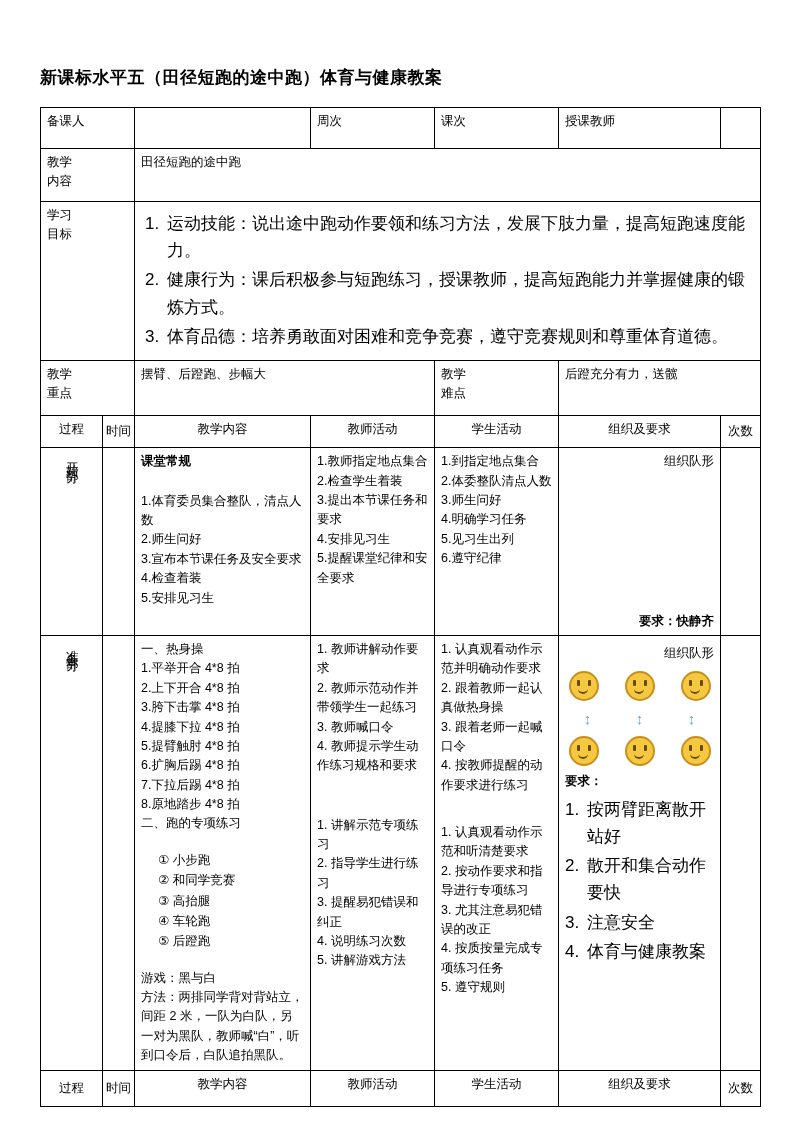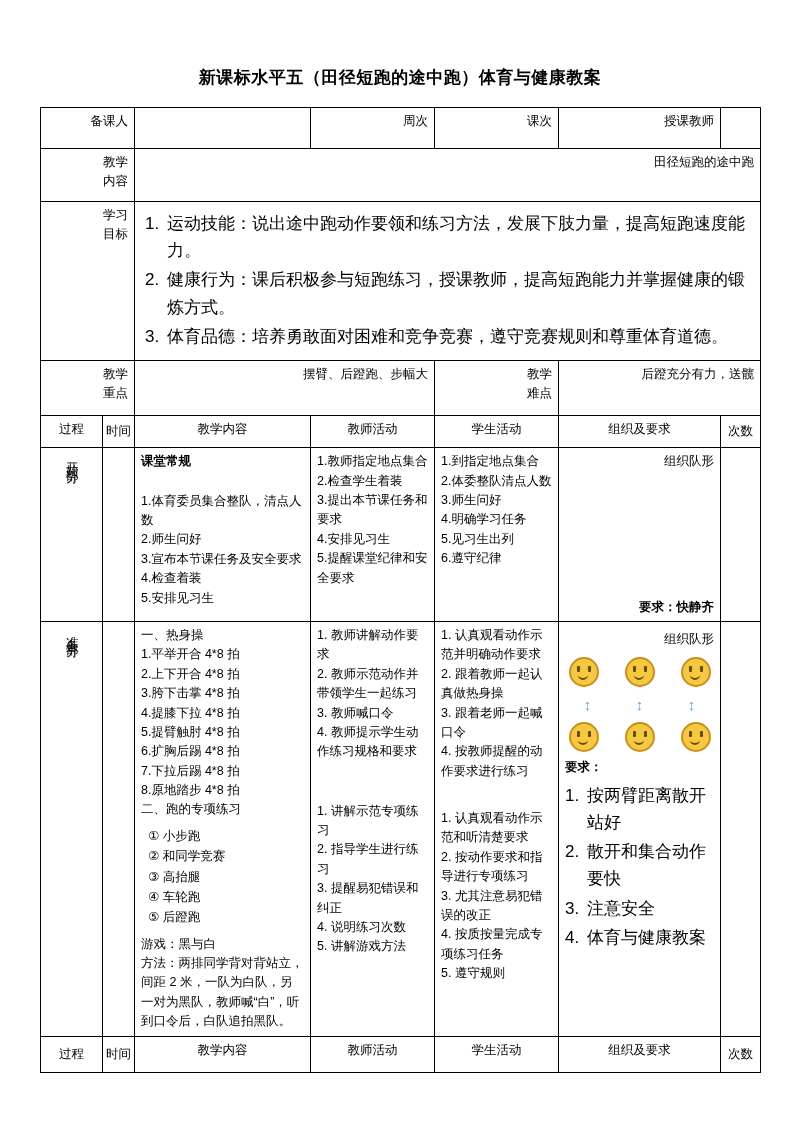--- a/index.html
+++ b/index.html
@@ -3,47 +3,47 @@
 <meta charset="utf-8">
 <style>
   html,body{margin:0;padding:0;}
   body{
     width:800px;height:1131px;background:#fff;
     font-family:"Liberation Sans","DejaVu Sans",sans-serif;
     color:#000;
   }
   .page{width:800px;height:1131px;position:relative;box-sizing:border-box;padding:0 40px;}
   .doc-title{
-    text-align:center;font-size:17px;font-weight:bold;letter-spacing:0.5px;
+    font-size:17px;font-weight:bold;letter-spacing:0.5px;
     padding-top:66px;padding-bottom:18px;
   }
   table.main{
     width:720px;border-collapse:collapse;table-layout:fixed;
   }
   table.main td{
     border:1px solid #000;
     vertical-align:top;
     padding:4px 6px;
     font-size:12.5px;
     line-height:1.55;
   }
-  td.c{text-align:right;vertical-align:middle;}
+  td.c{text-align:left;vertical-align:middle;}
   td.mid{vertical-align:middle;}
   .hrow td{text-align:center;vertical-align:middle;font-size:12.5px;padding:6px 4px;}
   .goal-list{margin:0;padding-left:0;list-style:none;}
   .goal-list li{
     display:block;margin:0 0 2px 0;padding-left:22px;text-indent:-22px;font-size:17px;line-height:1.6;
   }
   .num{display:inline-block;width:22px;text-indent:0;}
   .blk{white-space:pre-line;}
   .b{font-weight:bold;}
   .center-blk{text-align:right;}
   .gap{height:14px;}
-  .req{font-weight:bold;margin-top:6px;}
-  .olist{margin:7px;padding:0;list-style:none;}
+  .req{font-weight:bold;margin-top:20px;}
+  .olist{margin:17px;padding:0;list-style:none;}
   .olist li{display:block;padding-left:20px;text-indent:-20px;margin-bottom:1px;}
   
   .formation{margin:8px 0 6px 0;display:flex;flex-direction:column;align-items:center;gap:10px;}
   .frow{display:flex;gap:26px;align-items:center;}
   .face{
     width:26px;height:26px;border-radius:50%;
     background:#f5c842;border:2px solid #c98f1a;
     position:relative;
   }
   .face .eye{

